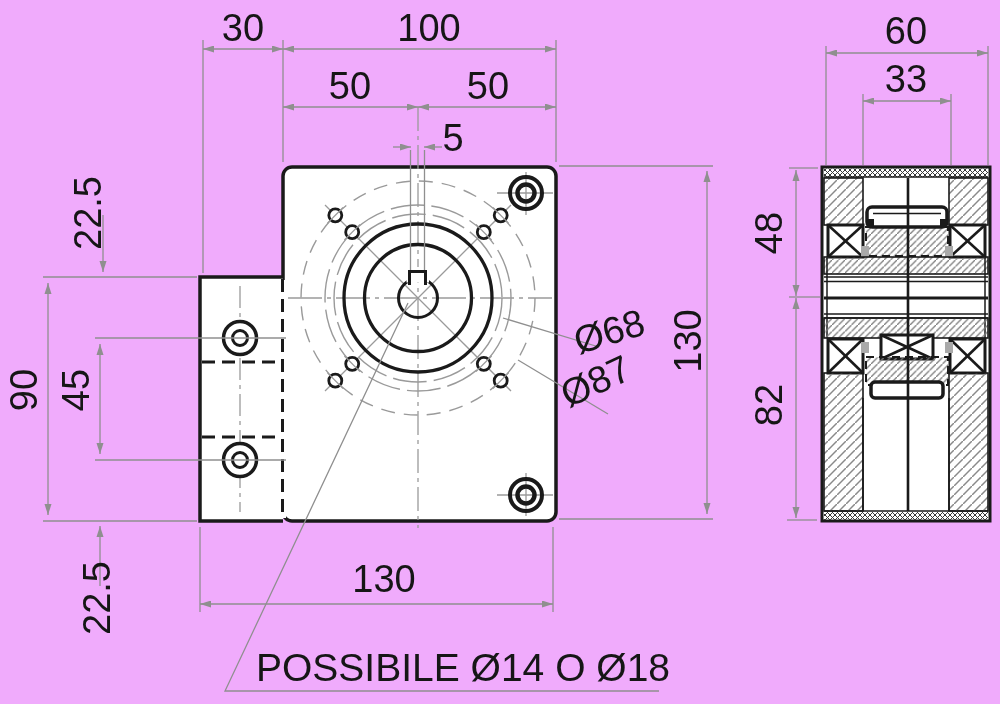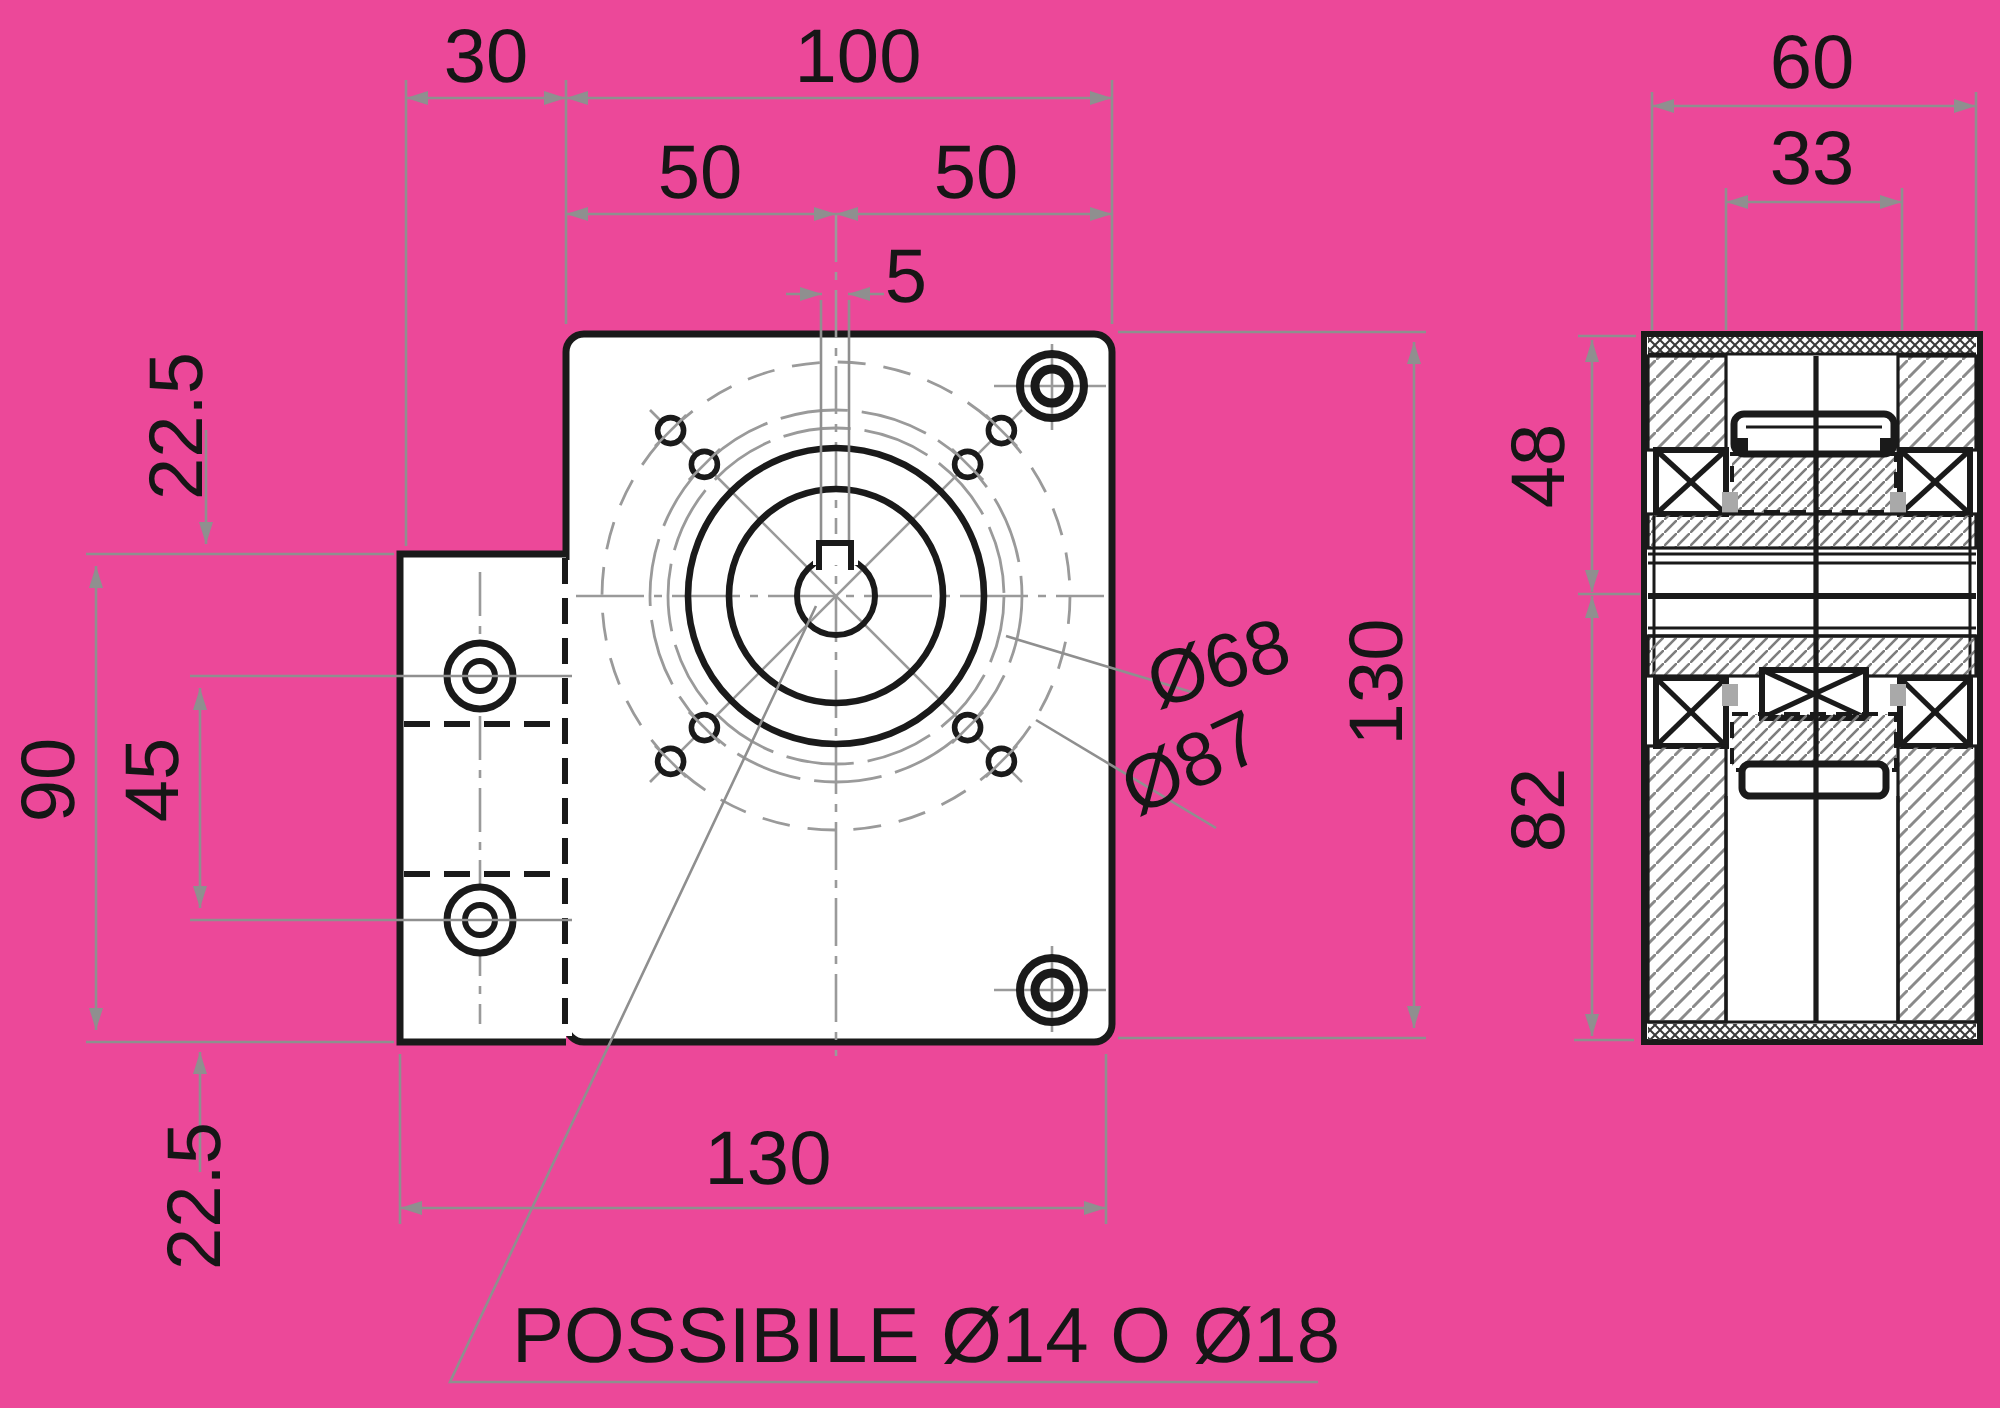--- a/index.html
+++ b/index.html
@@ -1,16 +1,16 @@
 <!DOCTYPE html>
 <html><head>
 <meta charset="utf-8">
 <style>
   html,body{margin:0;padding:0;background:#ffffff;}
-  .stage{position:relative;width:1000px;height:704px;background:#ec4899;overflow:hidden;
+  .stage{position:relative;width:1000px;height:704px;background:#f0abfc;overflow:hidden;
          font-family:"Liberation Sans", sans-serif;}
   svg{display:block}
   text{font-family:"Liberation Sans", sans-serif;fill:#161616;}
   .dimtxt{font-size:38px;}
   .notetxt{font-size:39px;}
 </style>
 </head>
 <body>
 
 <div class="stage">

